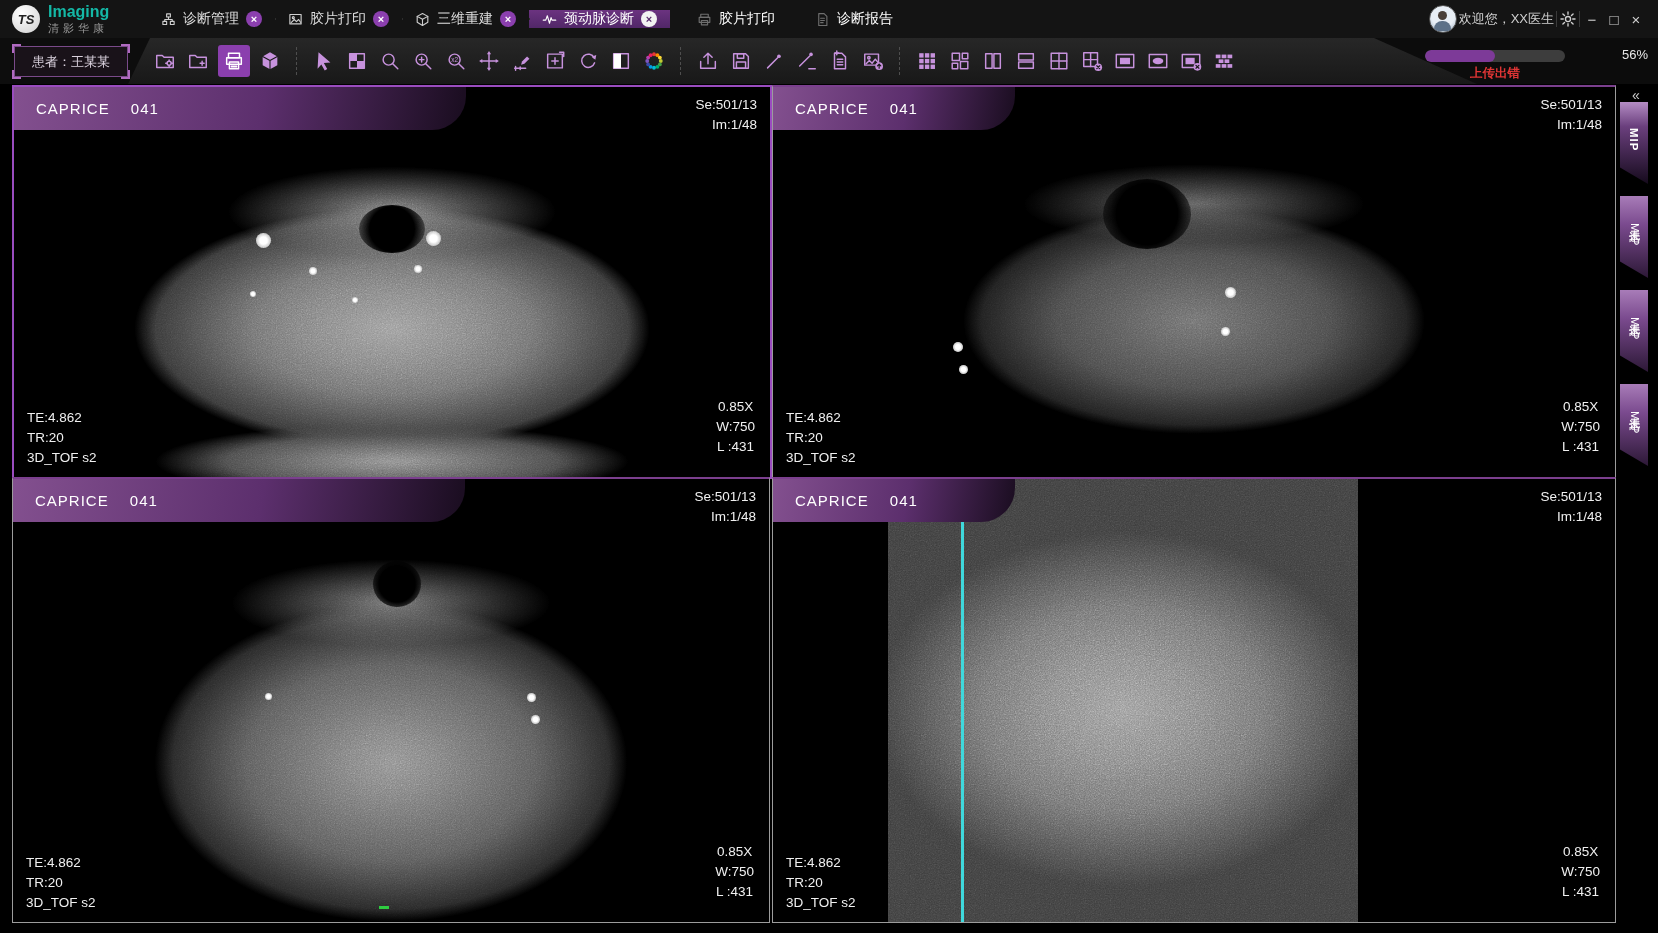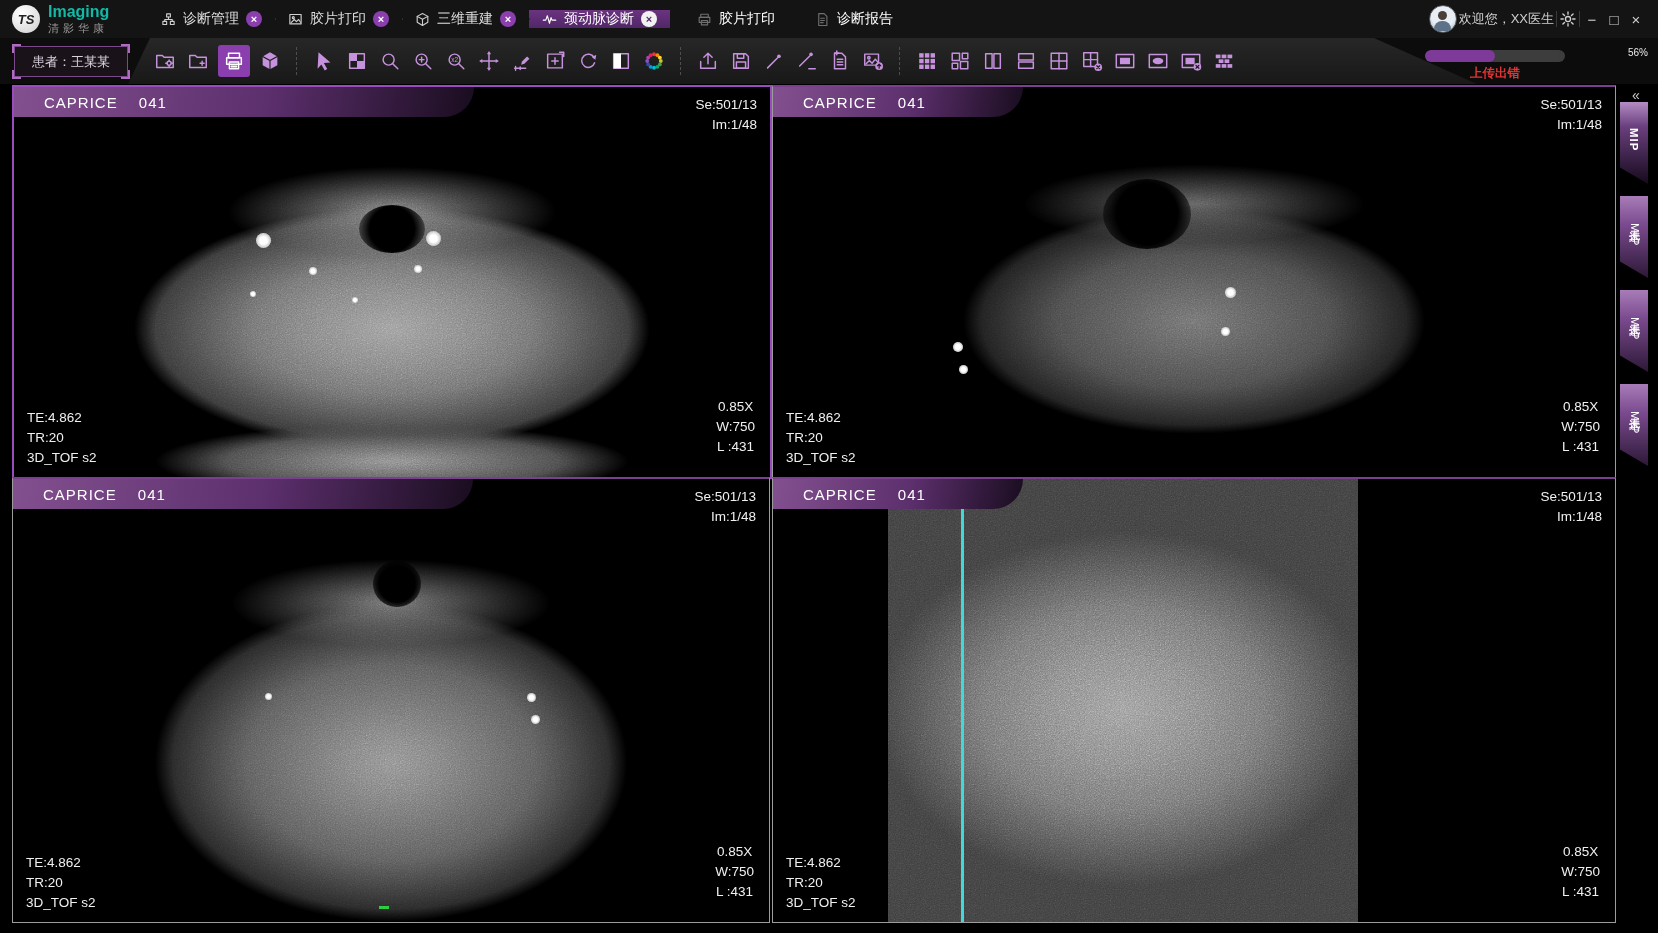--- a/index.html
+++ b/index.html
@@ -52,27 +52,27 @@
   .corner.br{right:-3px;bottom:-3px;border-left:none;border-top:none;}
 
   #toolbar-icons{position:absolute;left:152px;top:0;height:46px;display:flex;align-items:center;gap:7px;}
   .tb-btn{width:26px;height:32px;display:flex;align-items:center;justify-content:center;color:#c792dd;cursor:pointer;}
   .tb-btn.active{background:#8b3fae;border-radius:3px;color:#ffffff;width:32px;}
   .tb-div{width:1px;height:28px;border-left:1px dashed #4e4e4e;margin:0 6px;}
 
   #upload-progress{position:absolute;right:0;top:0;width:330px;height:46px;}
   #prog-track{position:absolute;left:97px;top:12px;width:140px;height:12px;border-radius:6px;background:#3d3d3d;overflow:hidden;}
   #prog-fill{height:100%;width:50%;border-radius:6px;background:#7d3a98;}
-  #prog-pct{position:absolute;right:10px;top:9px;font-size:10px;color:#e8e8e8;}
+  #prog-pct{position:absolute;right:10px;top:9px;font-size:13px;color:#e8e8e8;}
   #prog-err{position:absolute;left:97px;top:27px;width:140px;text-align:center;font-size:12.5px;color:#e03535;font-weight:bold;}
 
   
   .viewport{position:absolute;background:#000;border:1px solid #9c9c9c;border-top:2px solid #7b3f8e;overflow:hidden;}
   .viewport.selected{border:2px solid #9a4cbf;}
-  .vp-header{position:absolute;left:0;top:0;height:30px;display:flex;align-items:center;padding-left:30px;
+  .vp-header{position:absolute;left:0;top:0;height:43px;display:flex;align-items:center;padding-left:22px;
       background:linear-gradient(100deg,#83508f 0%,#5c2f6d 55%,#1c0e22 98%);border-radius:0 0 34px 0;
       font-size:15px;color:#fff;letter-spacing:1px;word-spacing:16px;z-index:5;text-align:center;}
   .ov{position:absolute;font-size:13.5px;line-height:20px;color:#f0f0f0;text-shadow:0 0 3px #000;z-index:6;}
   .ov.tr{top:8px;right:13px;text-align:right;}
   .ov.bl{bottom:9px;left:13px;text-align:left;}
   .ov.br{bottom:20px;right:15px;text-align:center;}
 
   .vp-scene{position:absolute;inset:0;}
   .noise{position:absolute;inset:0;width:100%;height:100%;mix-blend-mode:overlay;opacity:.6;pointer-events:none;}
   .dot{position:absolute;border-radius:50%;background:radial-gradient(circle,#ffffff 35%,#bdbdbd 70%,transparent 100%);}

